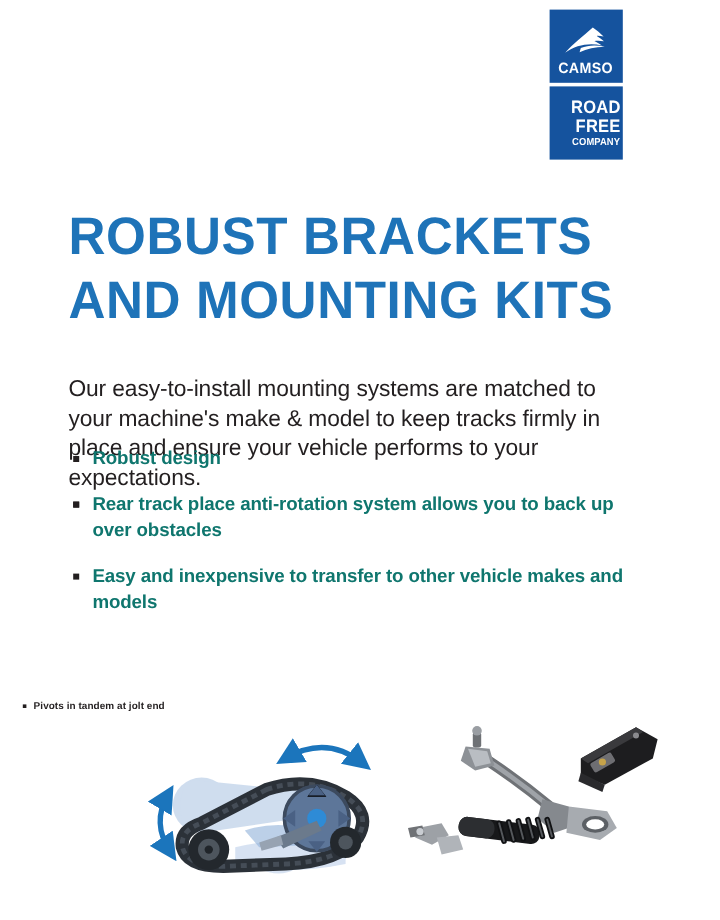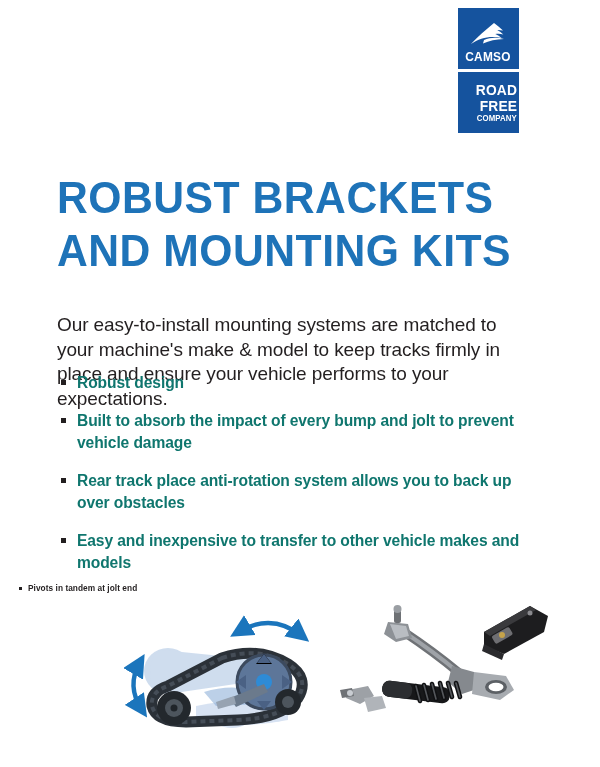--- a/index.html
+++ b/index.html
@@ -196,21 +196,20 @@
 
 <p class="intro">Our easy-to-install mounting systems are matched to your machine's make &amp; model to keep tracks firmly in place and ensure your vehicle performs to your expectations.</p>
 
 <ul class="features">
   <li class="feature-item">
     <span class="feature-bullet"></span>
     <span>Robust design</span>
   </li>
   <li class="feature-item">
     <span class="feature-bullet"></span>
-    <span>Built to absorb the impact of every bump and jolt to prevent vehicle damage</span>
   </li>
   <li class="feature-item">
     <span class="feature-bullet"></span>
     <span>Rear track place anti-rotation system allows you to back up over obstacles</span>
   </li>
   <li class="feature-item">
     <span class="feature-bullet"></span>
     <span>Easy and inexpensive to transfer to other vehicle makes and models</span>
   </li>
 </ul>

